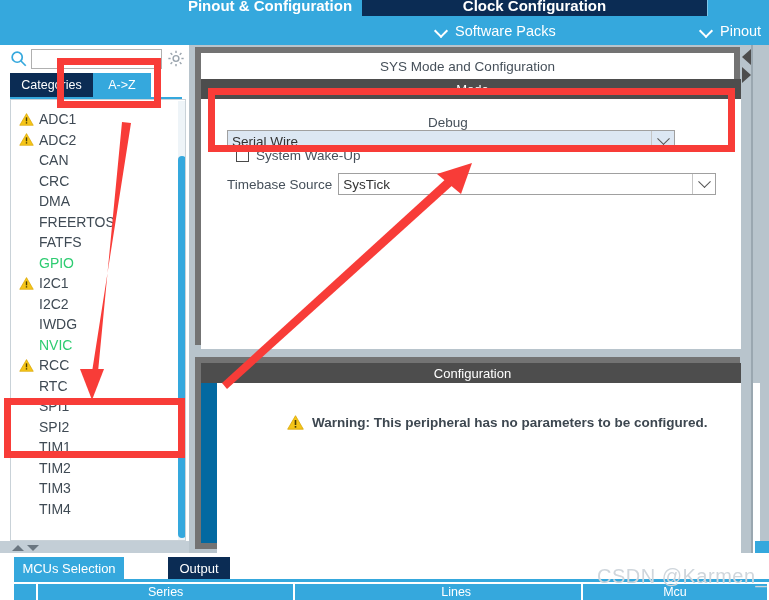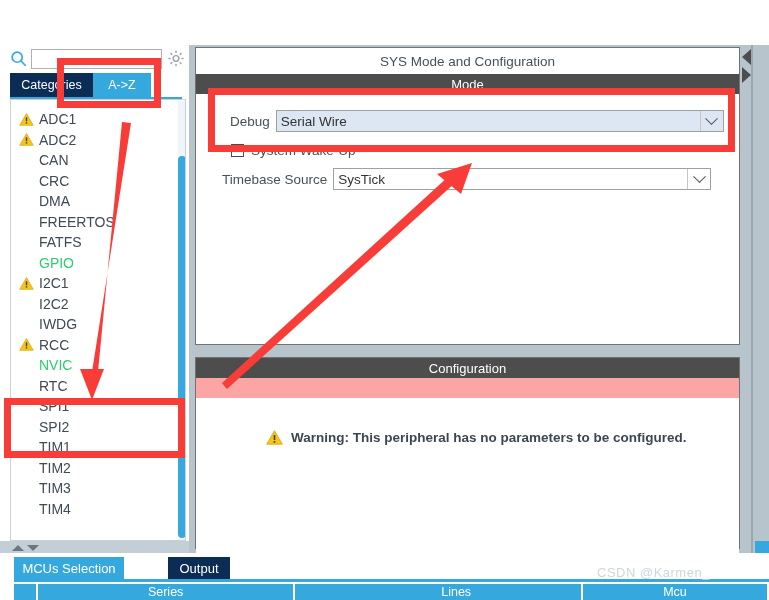--- a/index.html
+++ b/index.html
@@ -92,21 +92,21 @@
     border-left:6px solid transparent;border-right:6px solid transparent;border-bottom:6px solid #6a7680;}
   .lb-dn{position:absolute;left:27px;top:500px;width:0;height:0;
     border-left:6px solid transparent;border-right:6px solid transparent;border-top:6px solid #6a7680;}
 
   
   .vsplit{position:absolute;left:189px;top:0;width:6px;height:508px;background:#b8c4cc;}
 
   
   .rightwrap{position:absolute;left:195px;top:0;width:574px;height:508px;background:#b8c4cc;}
 
-  .card{position:absolute;background:#fca5a5;border:1px solid #737373;box-sizing:border-box;}
+  .card{position:absolute;background:#0369a1;border:6px solid #737373;box-sizing:border-box;}
   .card-title-white{
     position:absolute;left:0;top:0;width:100%;height:26px;background:#ffffff;
     display:flex;align-items:center;justify-content:center;
     font-size:13.5px;color:#46505a;
   }
   .bar-dark{
     height:20px;background:#4d4d4d;color:#ffffff;
     display:flex;align-items:center;justify-content:center;font-size:13px;
   }
 
@@ -129,21 +129,21 @@
   }
   .carrow i{display:block;width:8px;height:8px;border-right:1.6px solid #555;border-bottom:1.6px solid #555;
     transform:rotate(45deg) translate(-2px,-2px);}
 
   .chkrow{position:absolute;display:flex;align-items:center;gap:7px;}
   .chkbox{width:13px;height:13px;border:1.6px solid #4a4a4a;background:#fff;box-sizing:border-box;}
   .chklabel{font-size:13.5px;color:#46505a;}
 
   .conf-card{left:0;top:312px;width:545px;height:192px;}
   .conf-bar{position:absolute;left:0;top:0;width:543px;}
-  .conf-body{position:absolute;left:0;top:20px;width:543px;height:170px;background:#ffffff;margin-top:20px;}
+  .conf-body{position:absolute;left:16px;top:20px;width:543px;height:170px;background:#ffffff;}
   .warnline{position:absolute;left:70px;top:32px;display:flex;align-items:center;gap:8px;}
   .warnline .wtxt{font-size:13.5px;font-weight:bold;color:#3d4750;white-space:nowrap;}
 
   
   .rsplit{position:absolute;left:546px;top:0;width:12px;height:508px;background:#b8c4cc;}
   .rsplit .ar{position:absolute;left:1px;width:0;height:0;}
   .ar-up{top:4px;border-top:8px solid transparent;border-bottom:8px solid transparent;border-right:9px solid #4d4d4d;}
   .ar-dn{top:22px;border-top:8px solid transparent;border-bottom:8px solid transparent;border-left:9px solid #4d4d4d;}
   .rsplit-line{position:absolute;left:556px;top:0;width:2px;height:508px;background:#9aa7b0;}
 
@@ -169,29 +169,49 @@
 
   
   .anno{position:absolute;pointer-events:none;}
   .redbox{position:absolute;border:7px solid #f83c38;box-sizing:border-box;}
   .rb-tabs{left:57px;top:58px;width:104px;height:50px;}
   .rb-sys{left:4px;top:398px;width:181px;height:60px;}
   .rb-debug{left:208px;top:88px;width:527px;height:64px;}
 
   .watermark{
     position:absolute;left:597px;top:565px;
-    font-size:13px;color:#cfd6dc;white-space:nowrap;
+    font-size:20px;color:#cfd6dc;white-space:nowrap;
     font-family:"Liberation Sans",sans-serif;letter-spacing:0.5px;
   }
 </style>
 </head>
 <body>
 
 <div id="app">
 
+  <div class="ribbon">
+    <div class="tab-top tab-pinout">
+      <span>Pinout &amp; Configuration</span>
+    </div>
+    <div class="tab-top tab-clock">
+      <span>Clock Configuration</span>
+    </div>
+    <div class="tab-sep"></div>
+
+    <div class="ribbon-row">
+      <div class="ribbon-item rb-sw">
+        <span class="chev"></span>
+        <span>Software Packs</span>
+      </div>
+      <div class="ribbon-item rb-pin">
+        <span class="chev"></span>
+        <span>Pinout</span>
+      </div>
+    </div>
+  </div>
 
   <div class="main">
 
     <div class="leftpanel">
 
       <div class="search-row">
         <svg class="search-icon" viewBox="0 0 20 20">
           <circle cx="8" cy="8" r="5.6" fill="none" stroke="#35a8dd" stroke-width="1.9"></circle>
           <line x1="12.2" y1="12.2" x2="17.5" y2="17.5" stroke="#35a8dd" stroke-width="1.9"></line>
         </svg>
@@ -279,34 +299,34 @@
               <span class="plabel">I2C1</span>
             </div>
             <div class="prow">
               <span class="pico"></span>
               <span class="plabel">I2C2</span>
             </div>
             <div class="prow">
               <span class="pico"></span>
               <span class="plabel">IWDG</span>
             </div>
+            <div class="prow green">
+              <span class="pico"></span>
+              <span class="plabel">NVIC</span>
+            </div>
             <div class="prow">
               <span class="pico">
                 <svg class="warn-tri" viewBox="0 0 17 15">
                   <path d="M8.5 0.7 L16.3 14.2 L0.7 14.2 Z" fill="#f5c518" stroke="#d8a400" stroke-width="0.8"></path>
                   <rect x="7.7" y="5" width="1.6" height="4.6" fill="#4a3c00"></rect>
                   <rect x="7.7" y="10.6" width="1.6" height="1.6" fill="#4a3c00"></rect>
                 </svg>
               </span>
               <span class="plabel">RCC</span>
             </div>
-            <div class="prow green">
-              <span class="pico"></span>
-              <span class="plabel">NVIC</span>
-            </div>
             <div class="prow">
               <span class="pico"></span>
               <span class="plabel">RTC</span>
             </div>
             <div class="prow">
               <span class="pico"></span>
               <span class="plabel">SPI1</span>
             </div>
             <div class="prow">
               <span class="pico"></span>
@@ -345,21 +365,21 @@
 
       <div class="card mode-card">
         <div class="card-title-white">
           <span>SYS Mode and Configuration</span>
         </div>
         <div class="bar-dark mode-bar">
           <span>Mode</span>
         </div>
         <div class="mode-body">
 
-          <div class="frow" style="left:34px;top:16px;">
+          <div class="frow" style="left:26px;top:16px;flex-direction:column;">
             <span class="flabel">Debug</span>
             <div class="combo" style="width:448px;">
               <span>Serial Wire</span>
               <span class="carrow">
                   <i></i>
                 </span>
             </div>
           </div>
 
           <div class="chkrow" style="left:35px;top:49px;">

